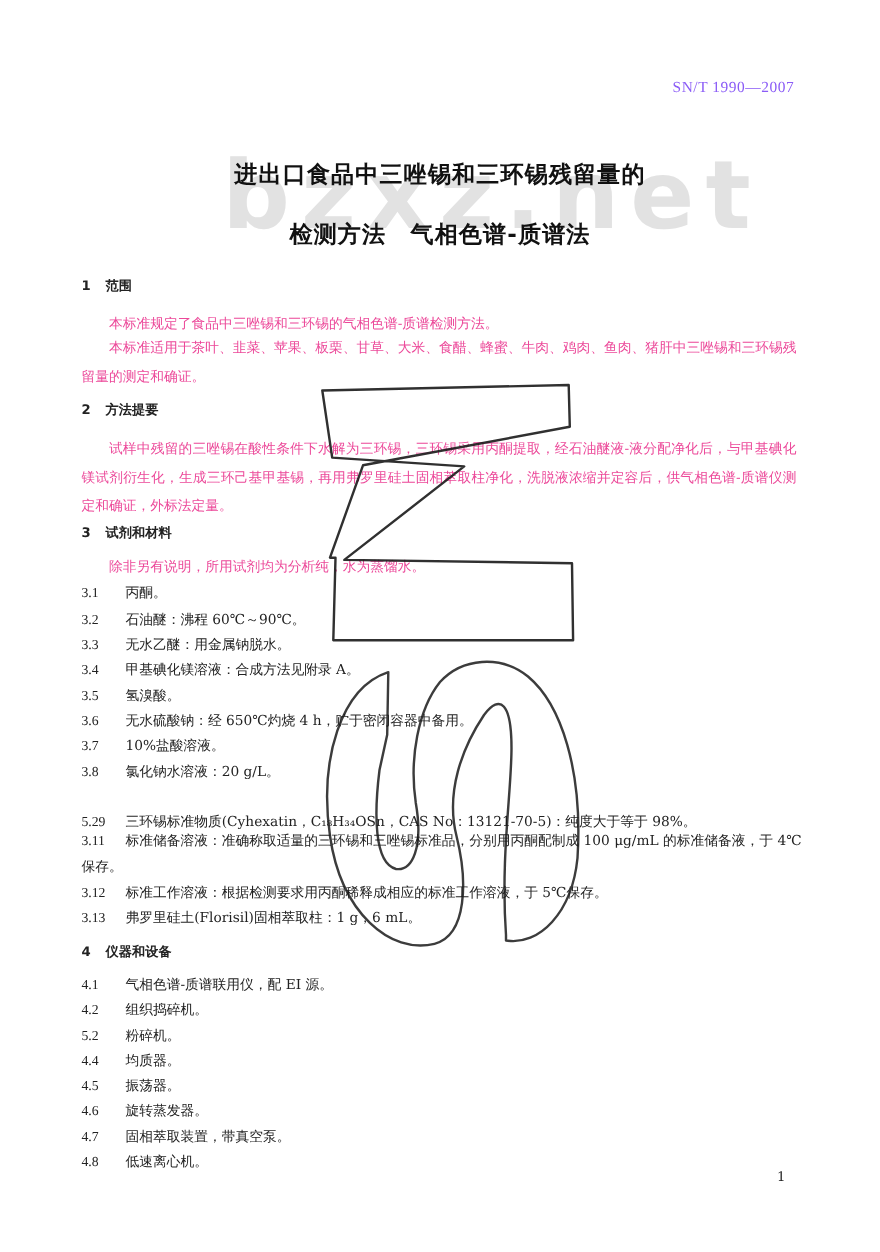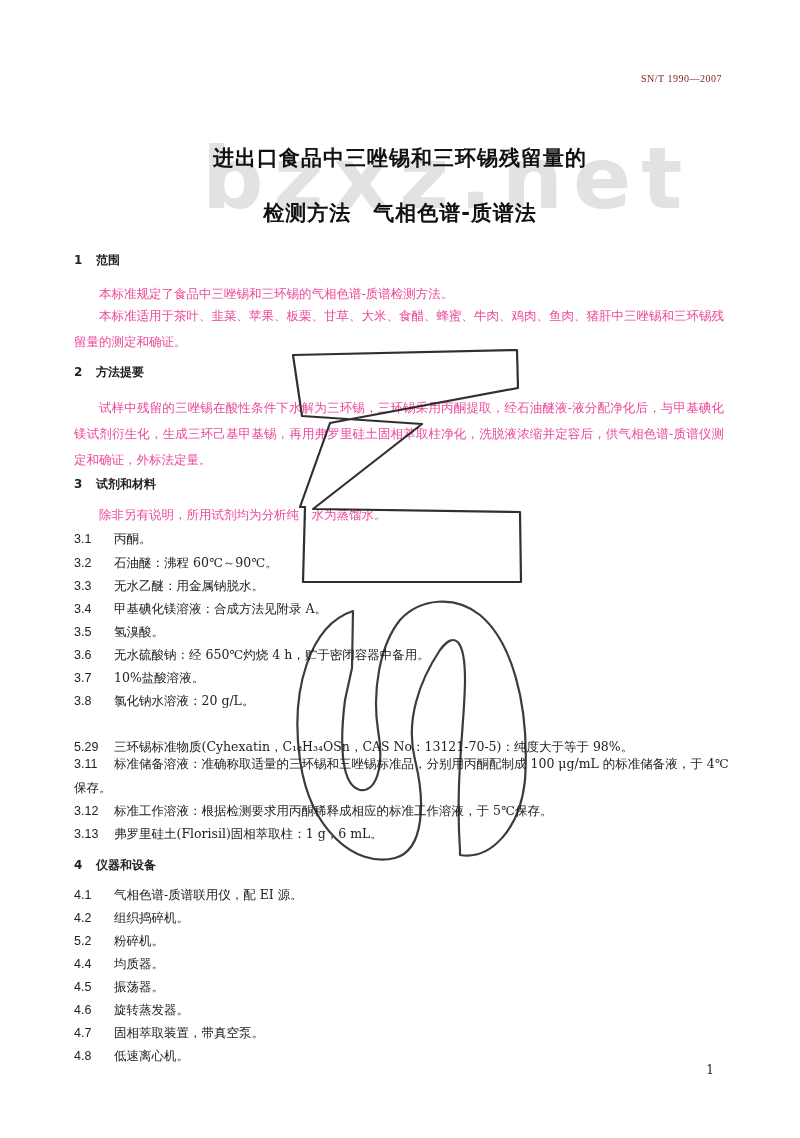--- a/index.html
+++ b/index.html
@@ -1,33 +1,33 @@
 <!DOCTYPE html>
 <html><head>
   <meta charset="utf-8">
   <style>
     html, body { margin: 0; padding: 0; background: #ffffff; }
     body { width: 800px; height: 1138px; position: relative; overflow: hidden;
       font-family: "DejaVu Serif", "Liberation Serif", serif; color: #1a1a1a; }
     .page { position: absolute; inset: 0; }
     .std-code { position: absolute; top: 73px; right: 78px; font-family: "Liberation Serif", serif;
-      font-size: 10px; letter-spacing: 0.5px; color: #7f1d1d; }
+      font-size: 14px; letter-spacing: 0.5px; color: #8b5cf6; }
     .wm-text { position: absolute; left: 202px; top: 138px; width: 400px; height: 80px;
       font-family: "DejaVu Sans", sans-serif; font-weight: bold; font-size: 86px; color: #e2e2e2;
       letter-spacing: 10px; line-height: 80px; z-index: 0; }
     .title { position: absolute; left: 0; width: 800px; text-align: center; z-index: 2;
       font-family: "DejaVu Sans", sans-serif; font-weight: bold; color: #111; font-size: 21px; letter-spacing: 1px; }
     .title.l1 { top: 144px; }
     .title.l2 { top: 174px; margin-top: 25px; }
     .section { position: absolute; left: 74px; font-family: "DejaVu Sans", sans-serif; font-size: 12px; font-weight: bold; color: #222; z-index: 2; }
     .section .num { display: inline-block; width: 22px; }
     .para { position: absolute; left: 74px; width: 650px; font-size: 12.5px; line-height: 26px; color: #ec4899; z-index: 2;
       text-indent: 2em; text-align: justify; }
     .item { position: absolute; left: 74px; width: 660px; font-size: 12.5px; color: #222; z-index: 2; white-space: nowrap; }
-    .item .num { display: inline-block; width: 40px; font-family: Liberation Sans, sans-serif; }
+    .item .num { display: inline-block; width: 40px; font-family: Liberation Serif, serif; }
     .item.wrap { white-space: normal; line-height: 24px; }
     .page-num { position: absolute; right: 86px; top: 1063px; font-size: 12px; color: #222; }
     svg.wm { position: absolute; left: 0; top: 0; z-index: 3; pointer-events: none; }
   </style>
 </head>
 <body>
 
 <div class="page">
 
   <div class="std-code">SN/T 1990—2007</div>

